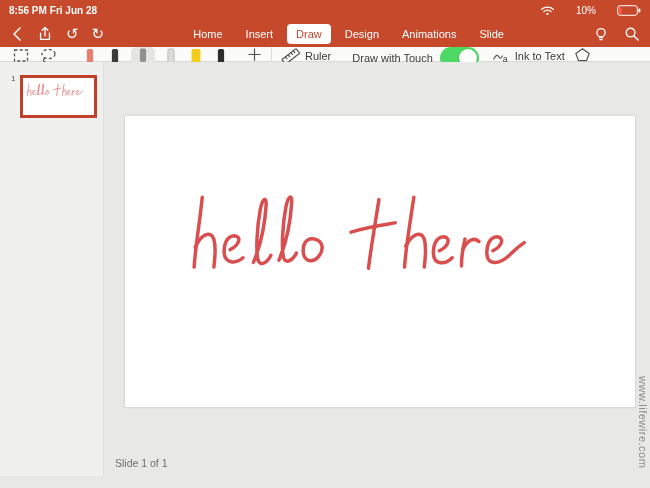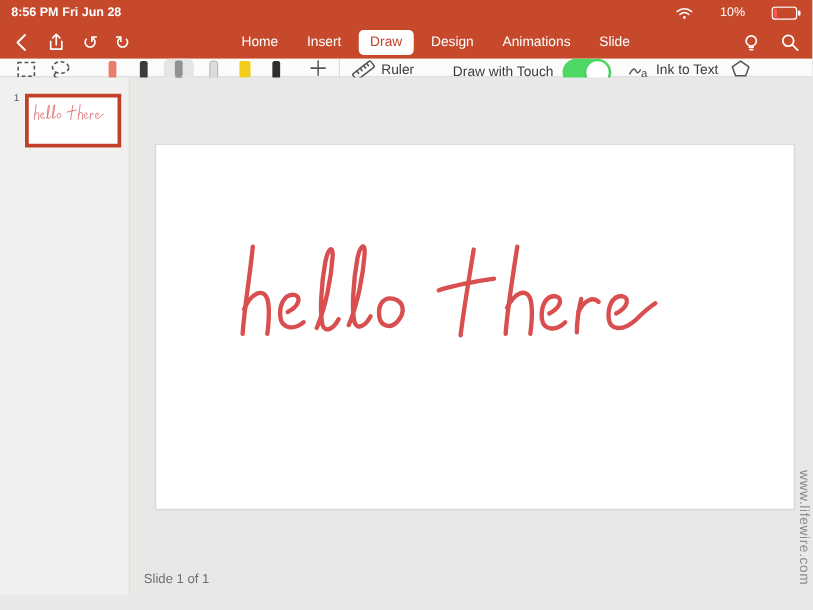--- a/index.html
+++ b/index.html
@@ -220,21 +220,21 @@
   <button class="tbtn">
     <svg width="19" height="18" viewBox="0 0 19 18">
         <g transform="rotate(-38 9.5 9)">
           <rect x="0.5" y="6.5" width="18" height="6" rx="1" fill="none" stroke="#555" stroke-width="1.2"></rect>
           <path class="gst" d="M5 6.5 v2.4 M8.5 6.5 v2.4 M12 6.5 v2.4 M15 6.5 v2.4"></path>
         </g>
       </svg>
     <span>Ruler</span>
   </button>
 
-  <div class="touch-group" style="margin-left:22px">
+  <div class="touch-group" style="margin-left:12px">
     <span>Draw with Touch</span>
     <button class="toggle on">
         <span class="knob"></span>
       </button>
   </div>
 
   <button class="tbtn" style="margin-left:4px">
     <svg width="18" height="17" viewBox="0 0 20 18">
         <path class="gst" d="M2 13 q3.5 -7 5.5 -2.5 q1.5 3.5 4 -1"></path>
         <text x="12" y="16" font-size="10" fill="#444" font-family="Liberation Sans, sans-serif">a</text>

